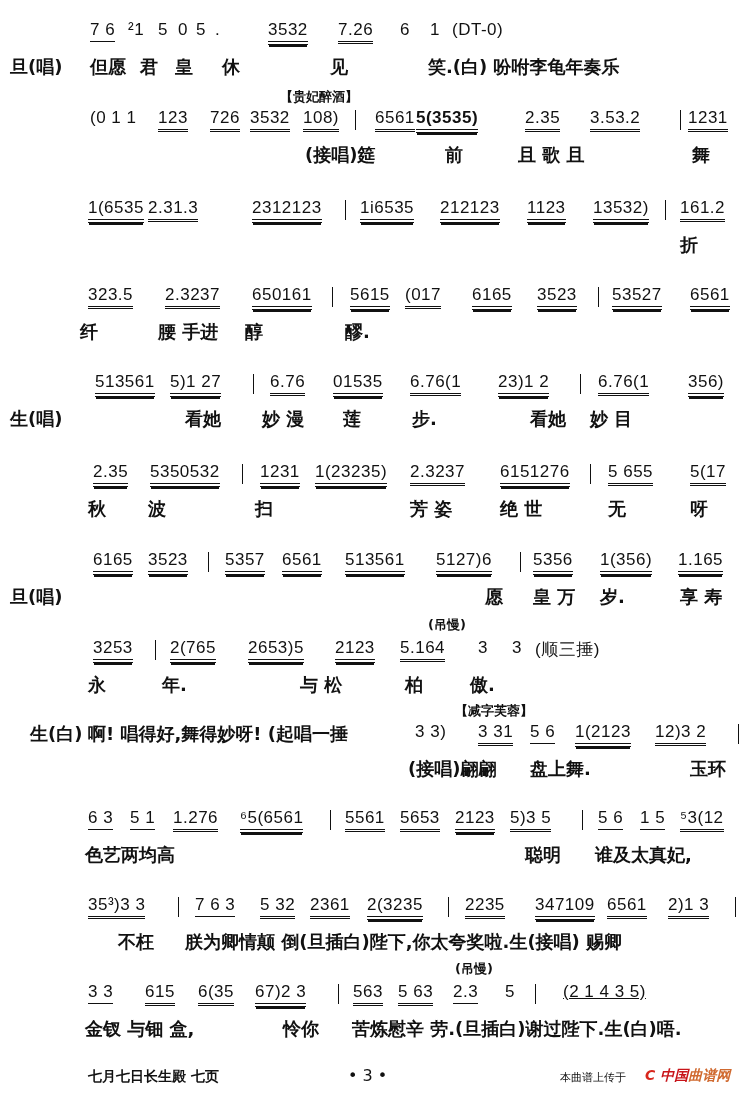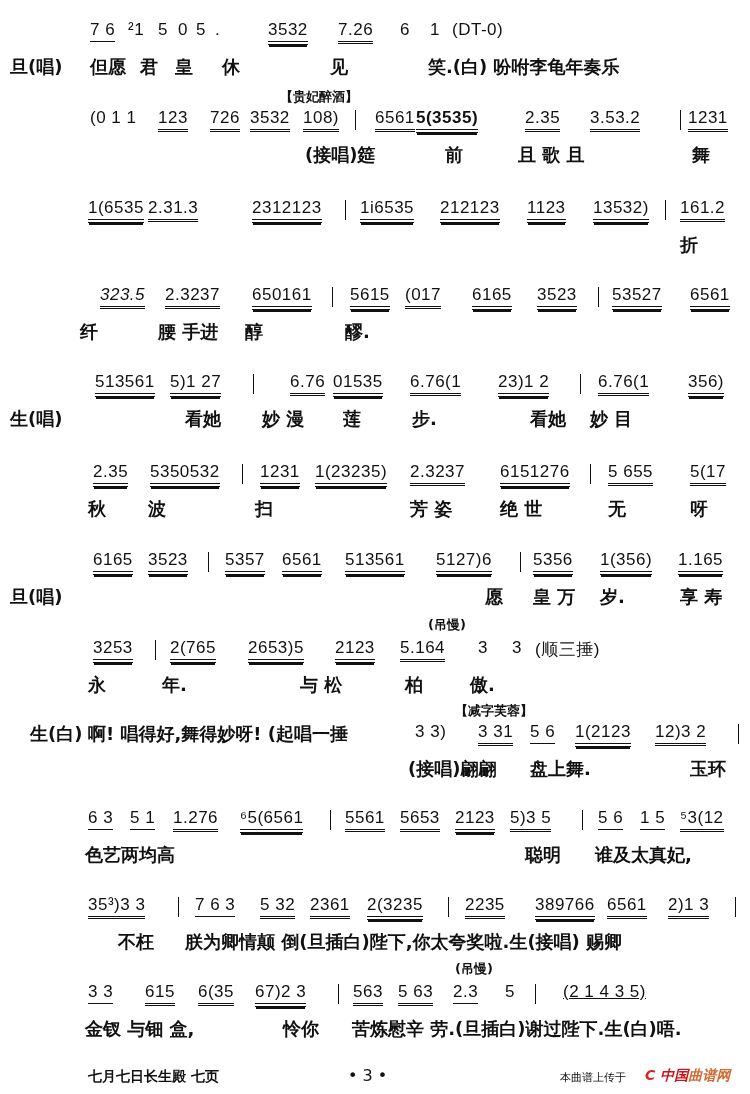--- a/index.html
+++ b/index.html
@@ -74,40 +74,40 @@
       <div class="tok note u3" style="left: 360px; top: 0px;">1i6535</div>
       <div class="tok note u3" style="left: 440px; top: 0px;">212123</div>
       <div class="tok note u3" style="left: 527px; top: 0px;">1123</div>
       <div class="tok note u3" style="left: 593px; top: 0px;">13532)</div>
       <div class="tok note u2" style="left: 680px; top: 0px;">161.2</div>
       <div class="bar" style="left: 345px; top: 2px;"></div>
       <div class="bar" style="left: 665px; top: 2px;"></div>
       <div class="tok lyric" style="left: 680px; top: 35px;">折</div>
     </div>
     <div class="row" style="top: 285px;">
-      <div class="tok note u2" style="left: 100px; top: 0px; font-style: italic;">323.5</div>
+      <div class="tok note u2" style="left: 88px; top: 0px;">323.5</div>
       <div class="tok note u2" style="left: 165px; top: 0px;">2.3237</div>
       <div class="tok note u3" style="left: 252px; top: 0px;">650161</div>
       <div class="tok note u3" style="left: 350px; top: 0px;">5615</div>
       <div class="tok note u2" style="left: 405px; top: 0px;">(017</div>
       <div class="tok note u3" style="left: 472px; top: 0px;">6165</div>
       <div class="tok note u3" style="left: 537px; top: 0px;">3523</div>
       <div class="tok note u3" style="left: 612px; top: 0px;">53527</div>
       <div class="tok note u3" style="left: 690px; top: 0px;">6561</div>
       <div class="bar" style="left: 332px; top: 2px;"></div>
       <div class="bar" style="left: 598px; top: 2px;"></div>
       <div class="tok lyric" style="left: 80px; top: 35px;">纤</div>
       <div class="tok lyric" style="left: 158px; top: 35px;">腰 手进</div>
       <div class="tok lyric" style="left: 245px; top: 35px;">醇</div>
       <div class="tok lyric" style="left: 345px; top: 35px;">醪.</div>
     </div>
     <div class="row" style="top: 372px;">
       <div class="tok note u3" style="left: 95px; top: 0px;">513561</div>
       <div class="tok note u3" style="left: 170px; top: 0px;">5)1 27</div>
-      <div class="tok note u2" style="left: 270px; top: 0px; margin-left: 20px;">6.76</div>
+      <div class="tok note u2" style="left: 270px; top: 0px;">6.76</div>
       <div class="tok note u3" style="left: 333px; top: 0px;">01535</div>
       <div class="tok note u2" style="left: 410px; top: 0px;">6.76(1</div>
       <div class="tok note u3" style="left: 498px; top: 0px;">23)1 2</div>
       <div class="tok note u2" style="left: 598px; top: 0px;">6.76(1</div>
       <div class="tok note u3" style="left: 688px; top: 0px;">356)</div>
       <div class="bar" style="left: 253px; top: 2px;"></div>
       <div class="bar" style="left: 580px; top: 2px;"></div>
       <div class="tok role" style="left: 10px; top: 35px;">生(唱)</div>
       <div class="tok lyric" style="left: 185px; top: 35px;">看她</div>
       <div class="tok lyric" style="left: 262px; top: 35px;">妙 漫</div>
@@ -202,21 +202,21 @@
       <div class="tok lyric" style="left: 525px; top: 35px;">聪明</div>
       <div class="tok lyric" style="left: 595px; top: 35px;">谁及太真妃,</div>
     </div>
     <div class="row" style="top: 895px;">
       <div class="tok note u2" style="left: 88px; top: 0px;">35³)3 3</div>
       <div class="tok note u1" style="left: 195px; top: 0px;">7 6 3</div>
       <div class="tok note u2" style="left: 260px; top: 0px;">5 32</div>
       <div class="tok note u2" style="left: 310px; top: 0px;">2361</div>
       <div class="tok note u3" style="left: 367px; top: 0px;">2(3235</div>
       <div class="tok note u2" style="left: 465px; top: 0px;">2235</div>
-      <div class="tok note u3" style="left: 535px; top: 0px;">389766</div>
+      <div class="tok note u3" style="left: 535px; top: 0px;">347109</div>
       <div class="tok note u2" style="left: 607px; top: 0px;">6561</div>
       <div class="tok note u2" style="left: 668px; top: 0px;">2)1 3</div>
       <div class="bar" style="left: 178px; top: 2px;"></div>
       <div class="bar" style="left: 448px; top: 2px;"></div>
       <div class="bar" style="left: 735px; top: 2px;"></div>
       <div class="tok lyric" style="left: 118px; top: 35px;">不枉</div>
       <div class="tok lyric" style="left: 185px; top: 35px;">朕为卿情颠 倒(旦插白)陛下,你太夸奖啦.生(接唱) 赐卿</div>
     </div>
     <div class="row" style="top: 982px;">
       <div class="tok label" style="left: 455px; top: -22px;">(吊慢)</div>

